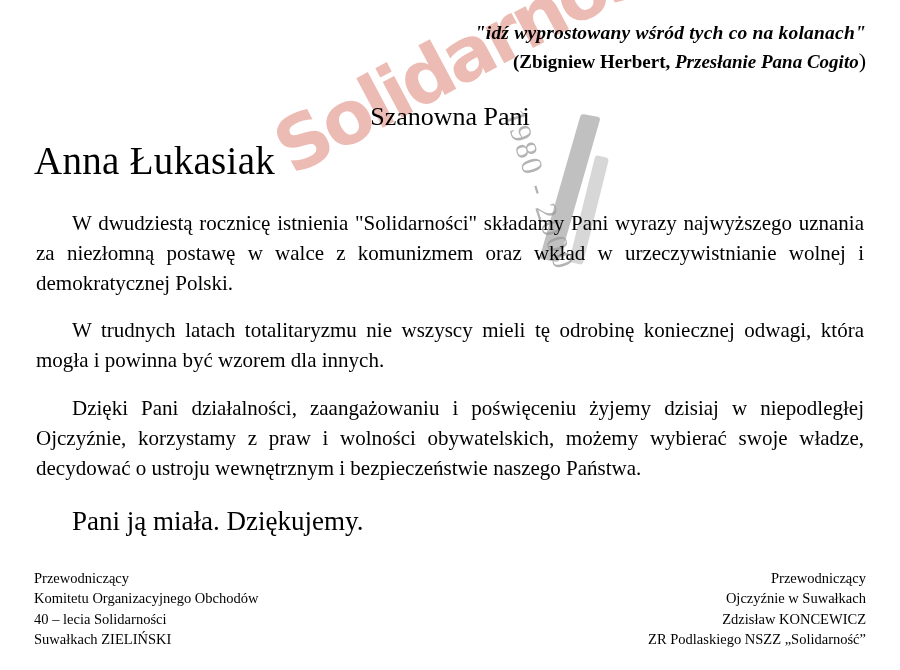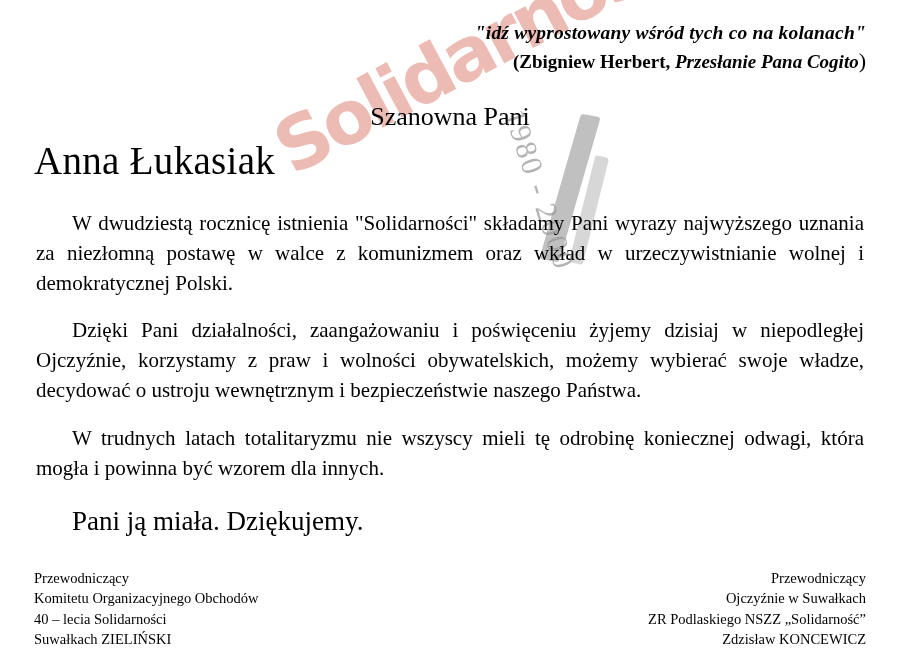--- a/index.html
+++ b/index.html
@@ -177,34 +177,34 @@
 
     <div class="quote-block">
       <div class="quote-line">"idź wyprostowany wśród tych co na kolanach"</div>
       <div class="quote-attrib"><span>(Zbigniew Herbert, </span><span class="work">Przesłanie Pana Cogito</span><span class="paren">)</span></div>
     </div>
 
     <div class="salutation">Szanowna Pani</div>
     <div class="recipient">Anna Łukasiak</div>
 
     <p class="body-text indent">W dwudziestą rocznicę istnienia "Solidarności" składamy Pani wyrazy najwyższego uznania za niezłomną postawę w walce z komunizmem oraz wkład w urzeczywistnianie wolnej i demokratycznej Polski.</p>
+    <p class="body-text indent">W trudnych latach totalitaryzmu nie wszyscy mieli tę odrobinę koniecznej odwagi, która mogła i powinna być wzorem dla innych.</p>
     <p class="body-text indent">Dzięki Pani działalności, zaangażowaniu i poświęceniu żyjemy dzisiaj w niepodległej Ojczyźnie, korzystamy z praw i wolności obywatelskich, możemy wybierać swoje władze, decydować o ustroju wewnętrznym i bezpieczeństwie naszego Państwa.</p>
-    <p class="body-text indent">W trudnych latach totalitaryzmu nie wszyscy mieli tę odrobinę koniecznej odwagi, która mogła i powinna być wzorem dla innych.</p>
 
     <div class="closing">Pani ją miała. Dziękujemy.</div>
   </div>
 
   <div class="signatures">
     <div class="sig-col left">
       <div>Przewodniczący</div>
       <div>Komitetu Organizacyjnego Obchodów</div>
       <div>40 – lecia Solidarności</div>
       <div>Suwałkach ZIELIŃSKI</div>
     </div>
     <div class="sig-col right">
       <div>Przewodniczący</div>
       <div>Ojczyźnie w Suwałkach</div>
+      <div>Zdzisław KONCEWICZ</div>
       <div>ZR Podlaskiego NSZZ „Solidarność”</div>
-      <div>Zdzisław KONCEWICZ</div>
     </div>
   </div>
 
 </div>
 
 </body></html>

